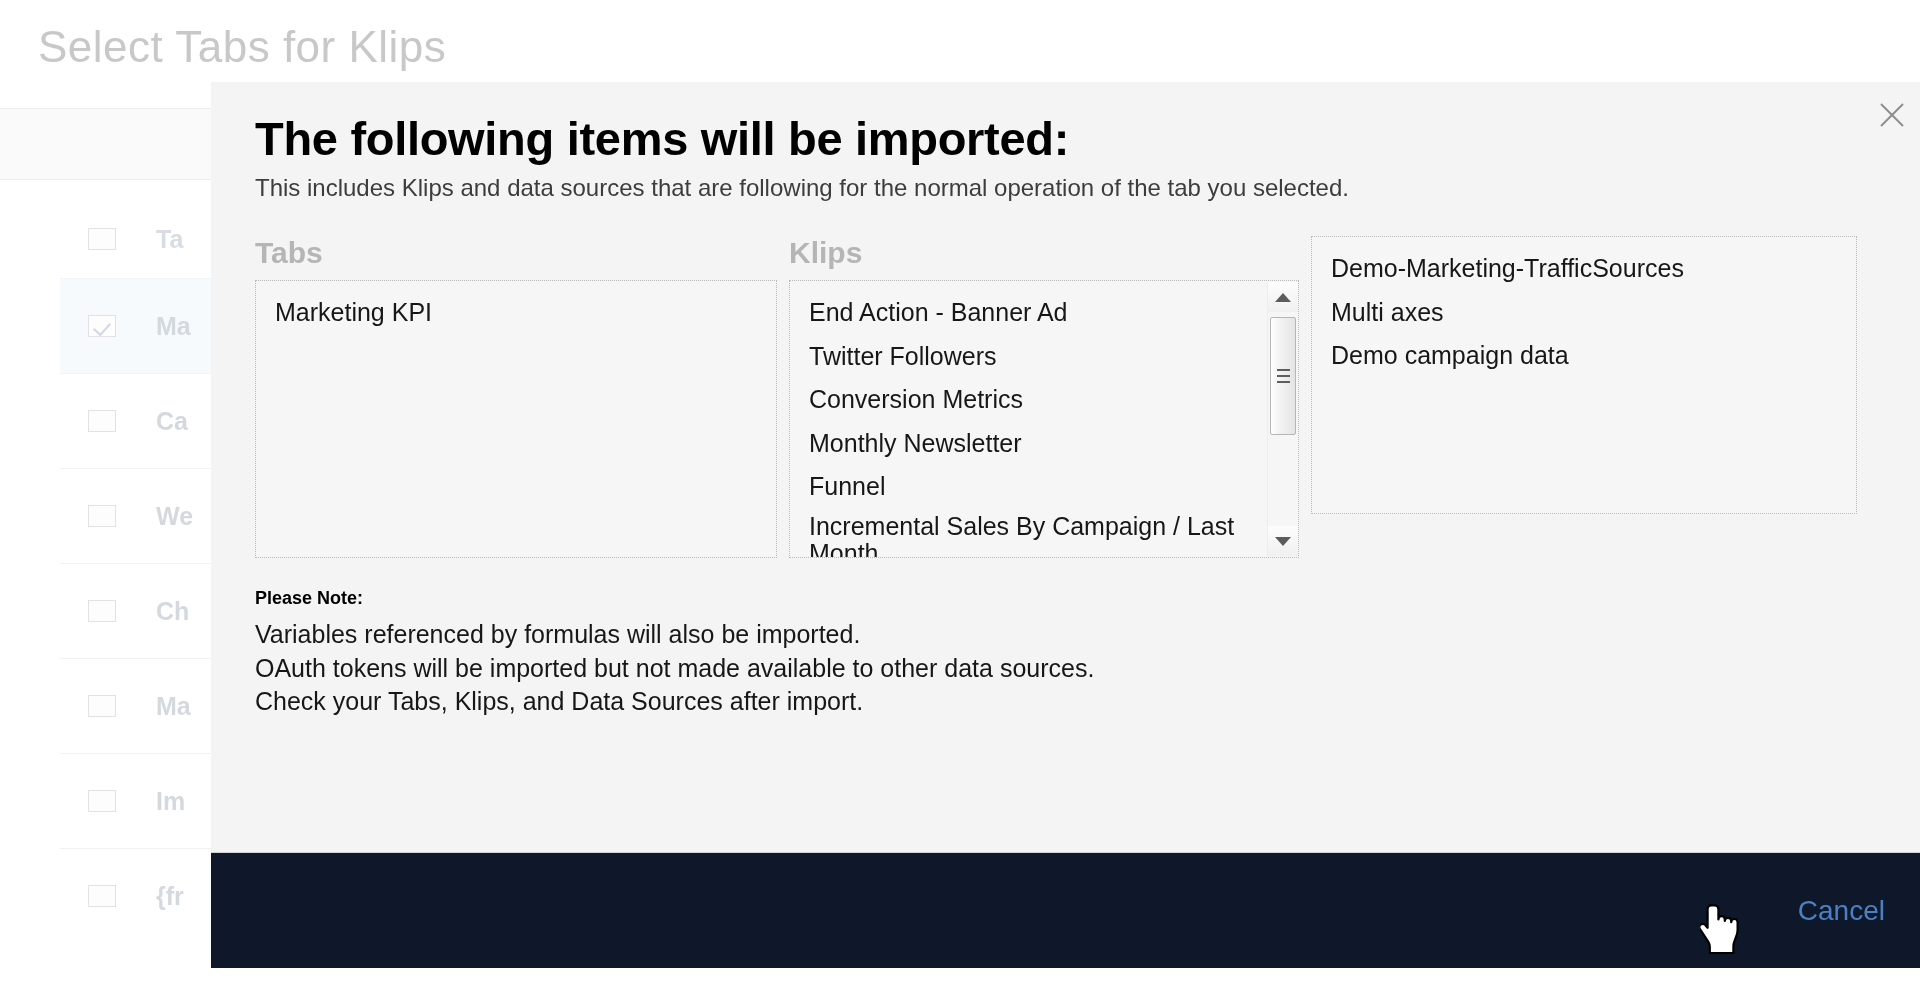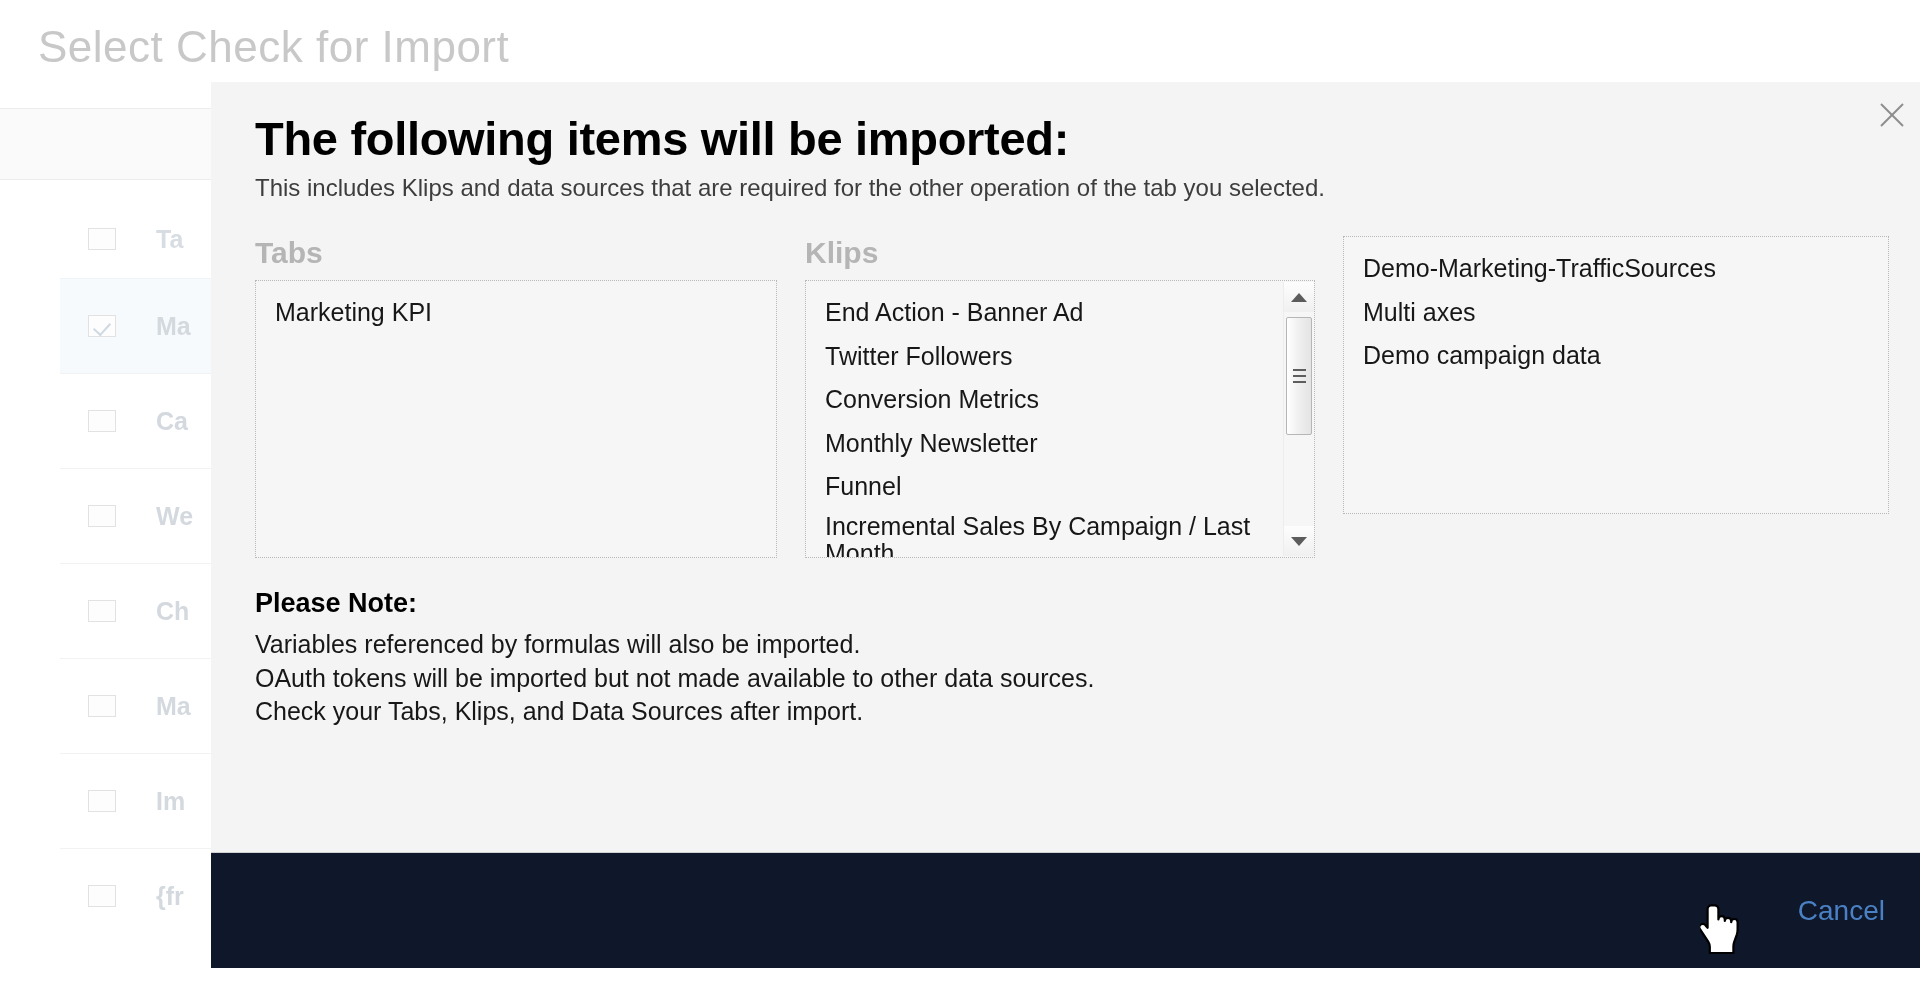--- a/index.html
+++ b/index.html
@@ -126,21 +126,21 @@
   #dialog-subtitle {
     margin-top: 8px;
     font-size: 24px;
     color: #3d3d3d;
   }
 
   
   #columns {
     display: flex;
     margin-top: 34px;
-    gap: 28px;
+    gap: 12px;
   }
   .col-tabs   { width: 522px; flex: none; }
   .col-klips  { width: 510px; flex: none; }
   .col-ds     { width: 546px; flex: none; }
 
   .col-heading {
     font-size: 30px;
     font-weight: bold;
     color: #b5b5b5;
     margin-bottom: 11px;
@@ -203,21 +203,21 @@
     flex-direction: column;
     gap: 4px;
   }
   .grip-line { width: 13px; height: 2px; background: #5e5e5e; }
 
   
   #note-block {
     margin-top: 30px;
   }
   #note-title {
-    font-size: 27px;
+    font-size: 18px;
     font-weight: bold;
     color: #000;
     margin-bottom: 9px;
   }
   .note-line {
     font-size: 25px;
     color: #171717;
     line-height: 1.34;
   }
 
@@ -262,21 +262,21 @@
     width: 46px; height: 56px;
     pointer-events: none;
     z-index: 50;
   }
 </style>
 </head>
 <body>
 
 <div id="bg-page">
 
-  <div id="bg-title">Select Check for Import</div>
+  <div id="bg-title">Select Tabs for Klips</div>
 
   <div id="bg-toolbar"></div>
 
   <div id="bg-table">
 
     <div class="bg-head-row">
       <div class="bg-checkbox"></div>
       <div class="bg-cell head">Ta</div>
       <div class="bg-right-col">S</div>
     </div>
@@ -325,21 +325,21 @@
     <div id="modal-body">
 
       <div id="close-icon">
         <svg width="34" height="34" viewBox="0 0 34 34" aria-hidden="true">
           <line x1="6" y1="6" x2="28" y2="28" stroke="#8d8d8d" stroke-width="2"></line>
           <line x1="28" y1="6" x2="6" y2="28" stroke="#8d8d8d" stroke-width="2"></line>
         </svg>
       </div>
 
       <div id="dialog-title">The following items will be imported:</div>
-      <div id="dialog-subtitle">This includes Klips and data sources that are required for the other operation of the tab you selected.</div>
+      <div id="dialog-subtitle">This includes Klips and data sources that are following for the normal operation of the tab you selected.</div>
 
       <div id="columns">
 
         <div class="col-tabs">
           <div class="col-heading">Tabs</div>
           <div class="list-box">
             <div class="list-inner">
               <div class="list-item">Marketing KPI</div>
             </div>
           </div>

